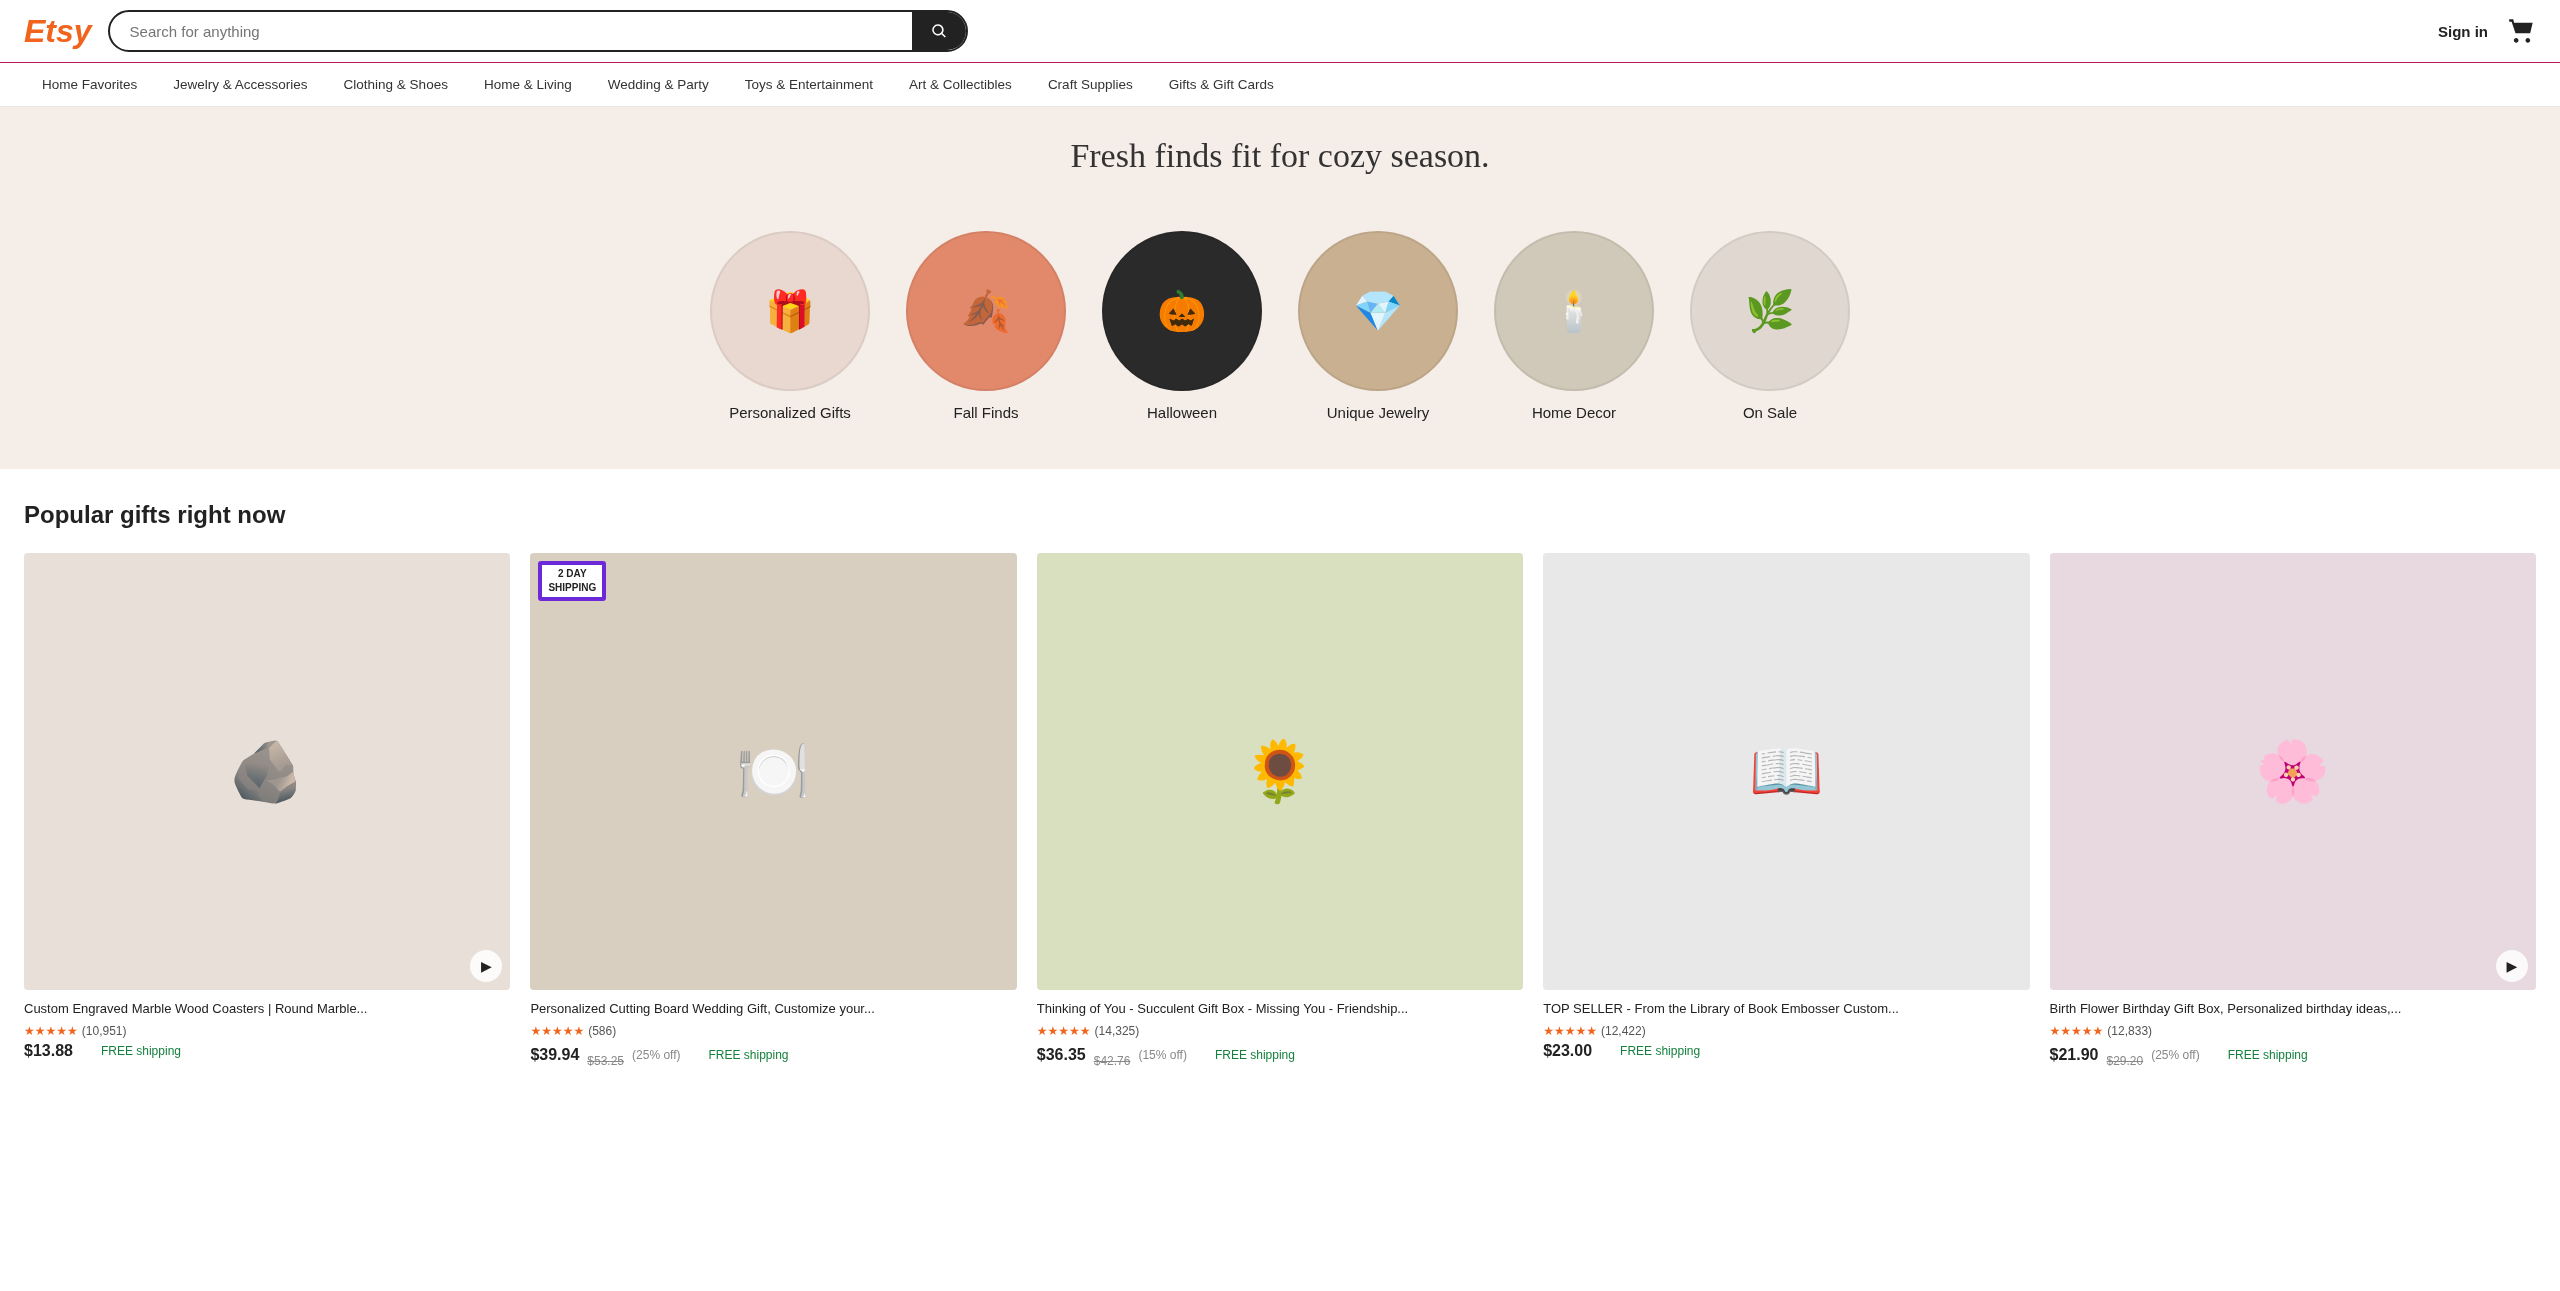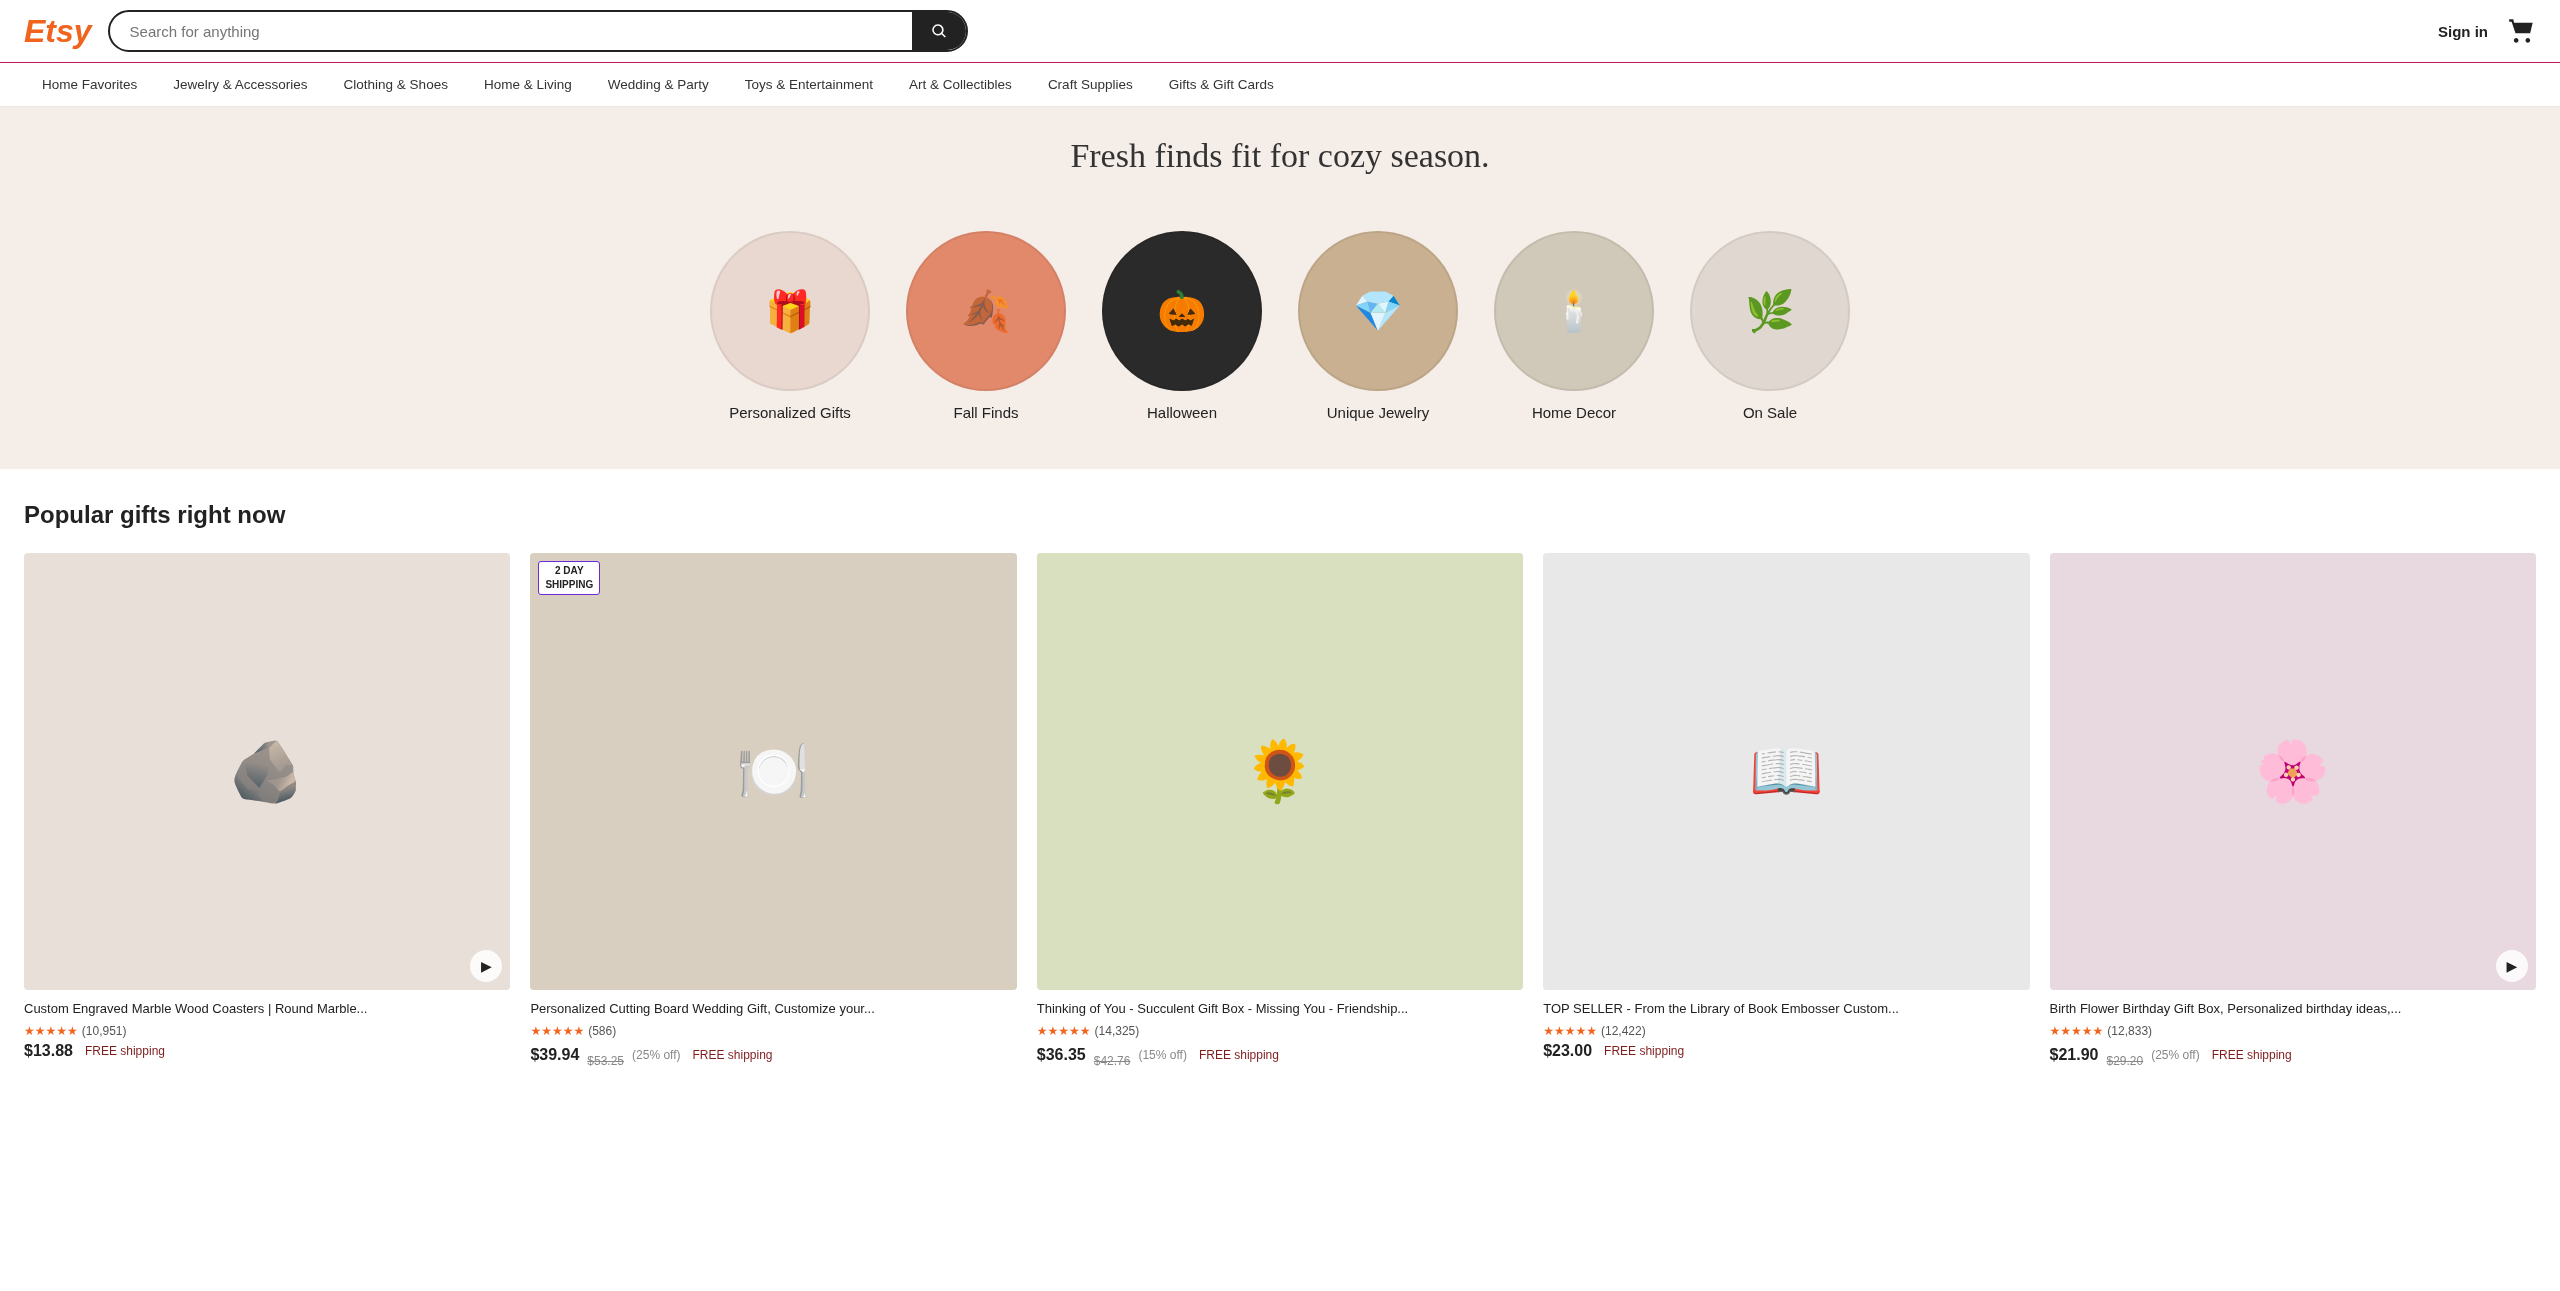--- a/index.html
+++ b/index.html
@@ -33,29 +33,29 @@
     .category-label { font-size: 15px; font-weight: 500; text-align: right; max-width: 130px; line-height: 1.3; }
 
     
     .popular-section { padding: 32px 24px; }
     .section-title { font-size: 24px; font-weight: 700; margin-bottom: 24px; color: #222; }
     .products-grid { display: flex; gap: 20px; overflow-x: auto; }
     .product-card { flex: 0 0 calc(20% - 16px); min-width: 220px; cursor: pointer; }
     .product-img-wrap { position: relative; width: 100%; padding-bottom: 90%; overflow: hidden; border-radius: 4px; background: #f0f0f0; margin-bottom: 10px; }
     .product-img-inner { position: absolute; inset: 0; display: flex; align-items: center; justify-content: center; font-size: 60px; background: #ede8e3; }
     .play-btn { position: absolute; bottom: 8px; right: 8px; width: 32px; height: 32px; border-radius: 50%; background: rgba(255,255,255,0.85); display: flex; align-items: center; justify-content: center; font-size: 14px; }
-    .badge-2day { position: absolute; top: 8px; left: 8px; background: #fff; border: 1px solid #6d28d9; border-radius: 3px; padding: 2px 6px; font-size: 10px; font-weight: 600; line-height: 1.4; text-align: center; }
+    .badge-2day { position: absolute; top: 8px; left: 8px; background: #fff; border: 4px solid #6d28d9; border-radius: 3px; padding: 2px 6px; font-size: 10px; font-weight: 600; line-height: 1.4; text-align: center; }
     .product-title { font-size: 13px; color: #222; margin-bottom: 6px; line-height: 1.4; }
     .stars { color: #F1641E; font-size: 12px; display: inline-flex; align-items: center; gap: 2px; }
     .review-count { font-size: 12px; color: #555; margin-left: 4px; }
     .price-row { display: flex; align-items: center; gap: 8px; flex-wrap: wrap; margin-top: 4px; }
     .price-main { font-size: 16px; font-weight: 600; color: #222; }
     .price-orig { font-size: 12px; color: #888; text-decoration: line-through; margin-top: 12px; }
     .price-off { font-size: 12px; color: #888; }
-    .free-shipping { font-size: 12px; color: #7f1d1d; margin-left: 4px; }
+    .free-shipping { font-size: 12px; color: #15803d; margin-left: 20px; }
     .rating-row { display: flex; align-items: center; margin-top: 4px; }
   </style>
 </head>
 <body>
 
 <header class="header">
   <a class="logo" href="#">Etsy</a>
 
   <div class="search-bar">
     <input class="search-input" type="text" placeholder="Search for anything" style="">

